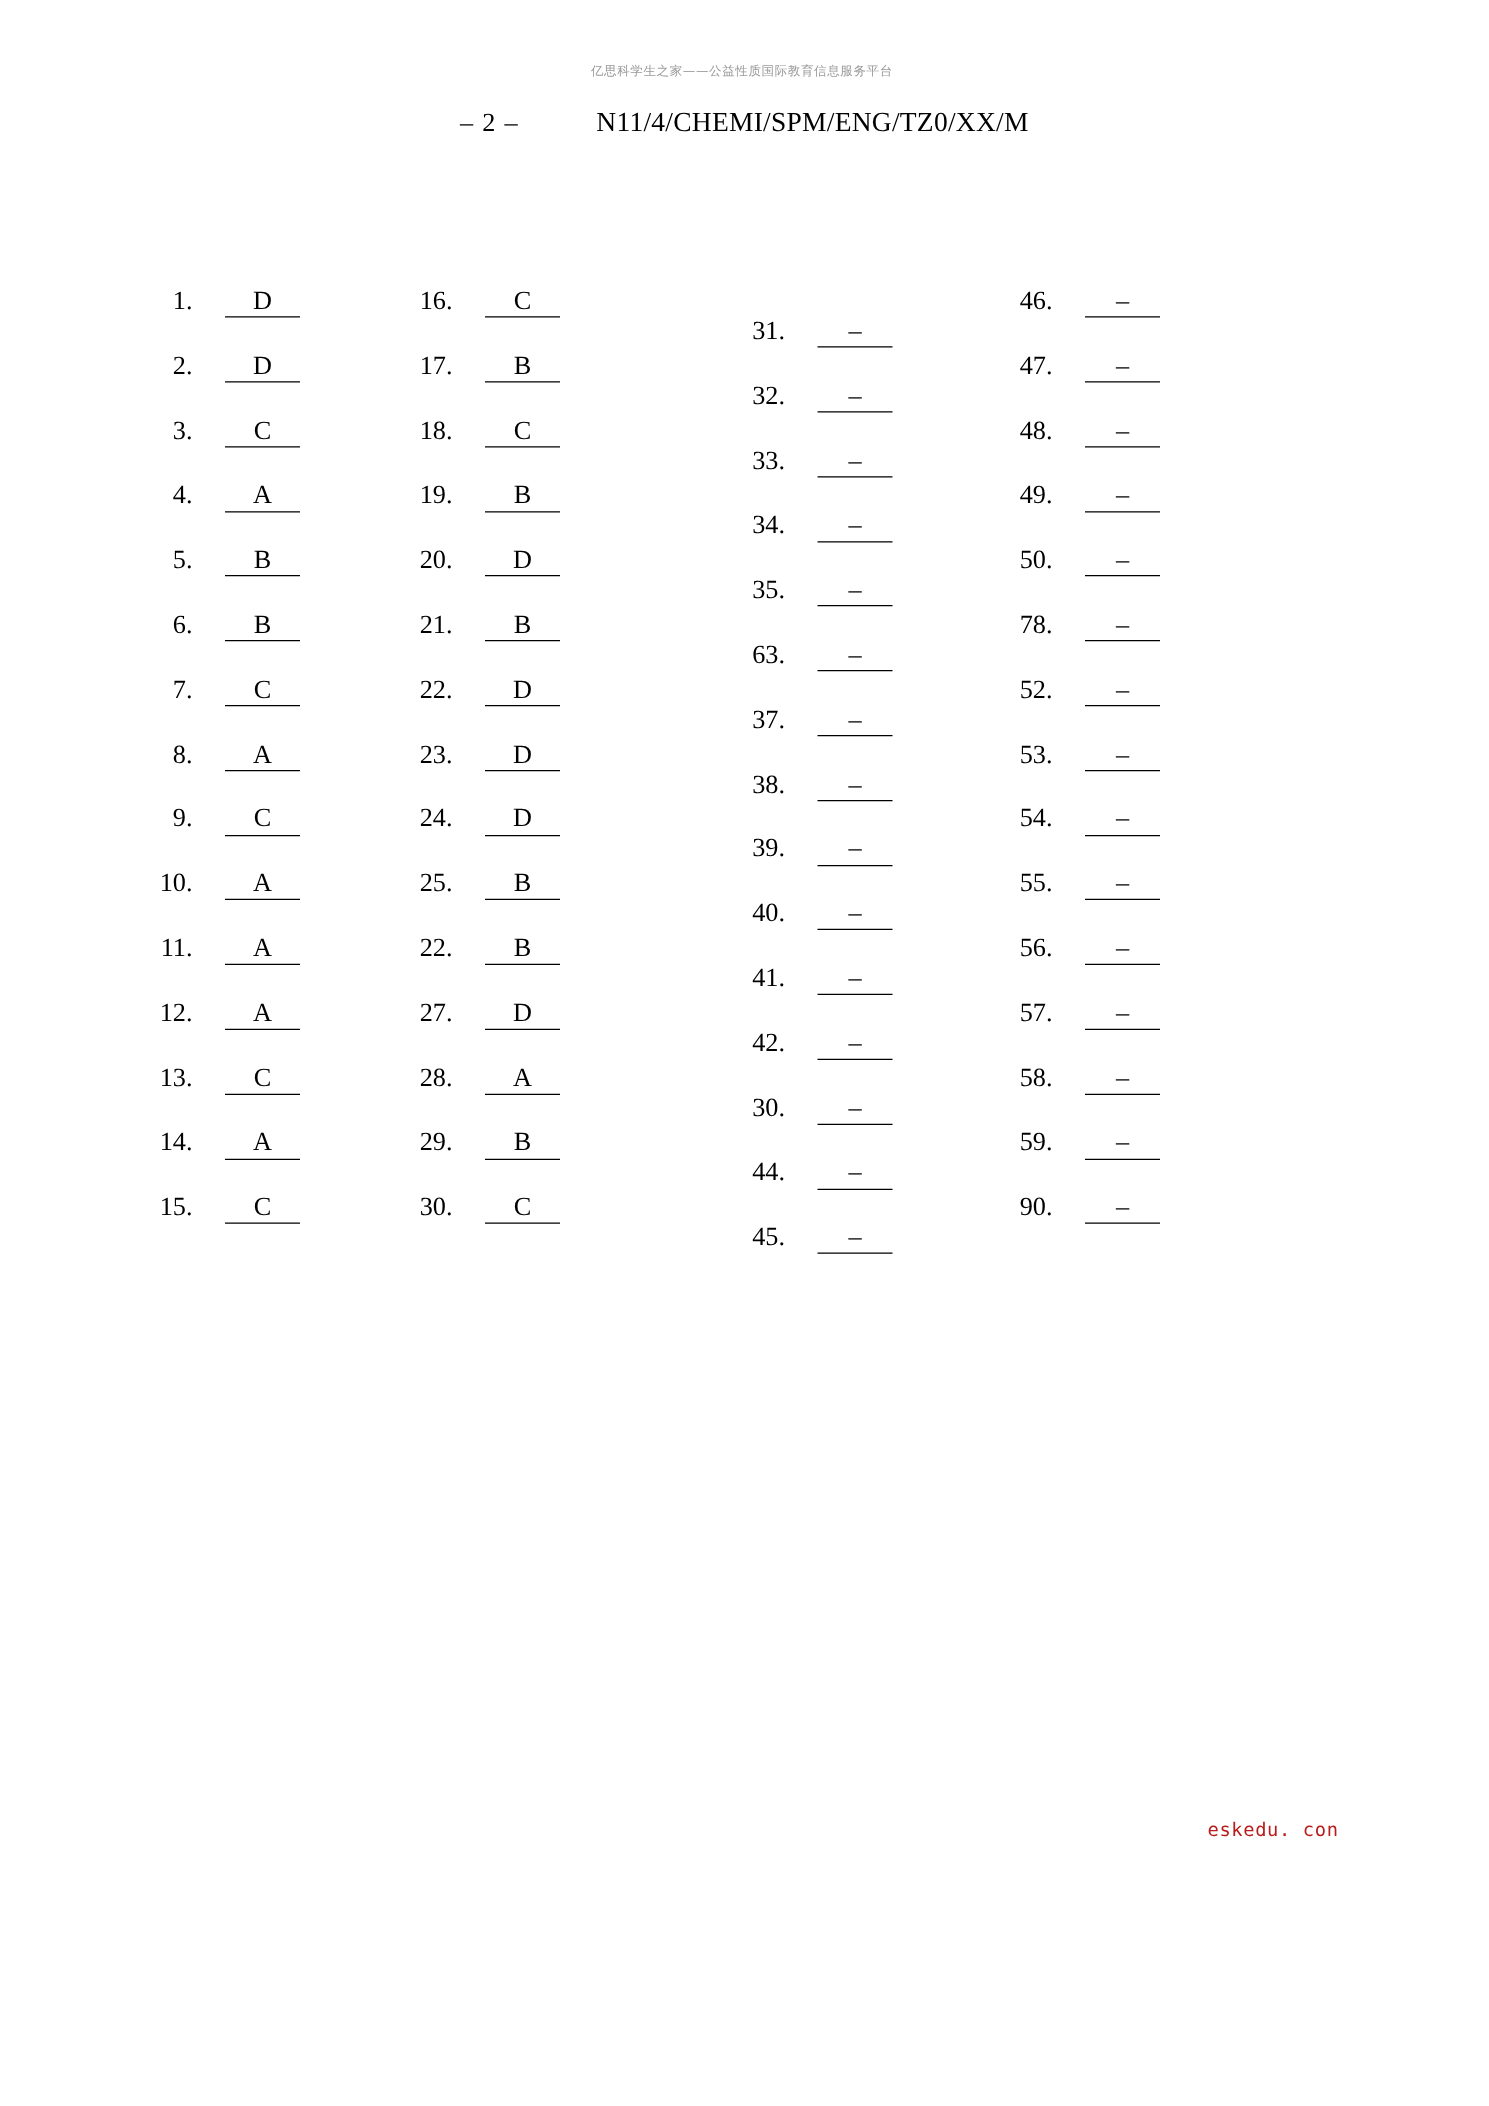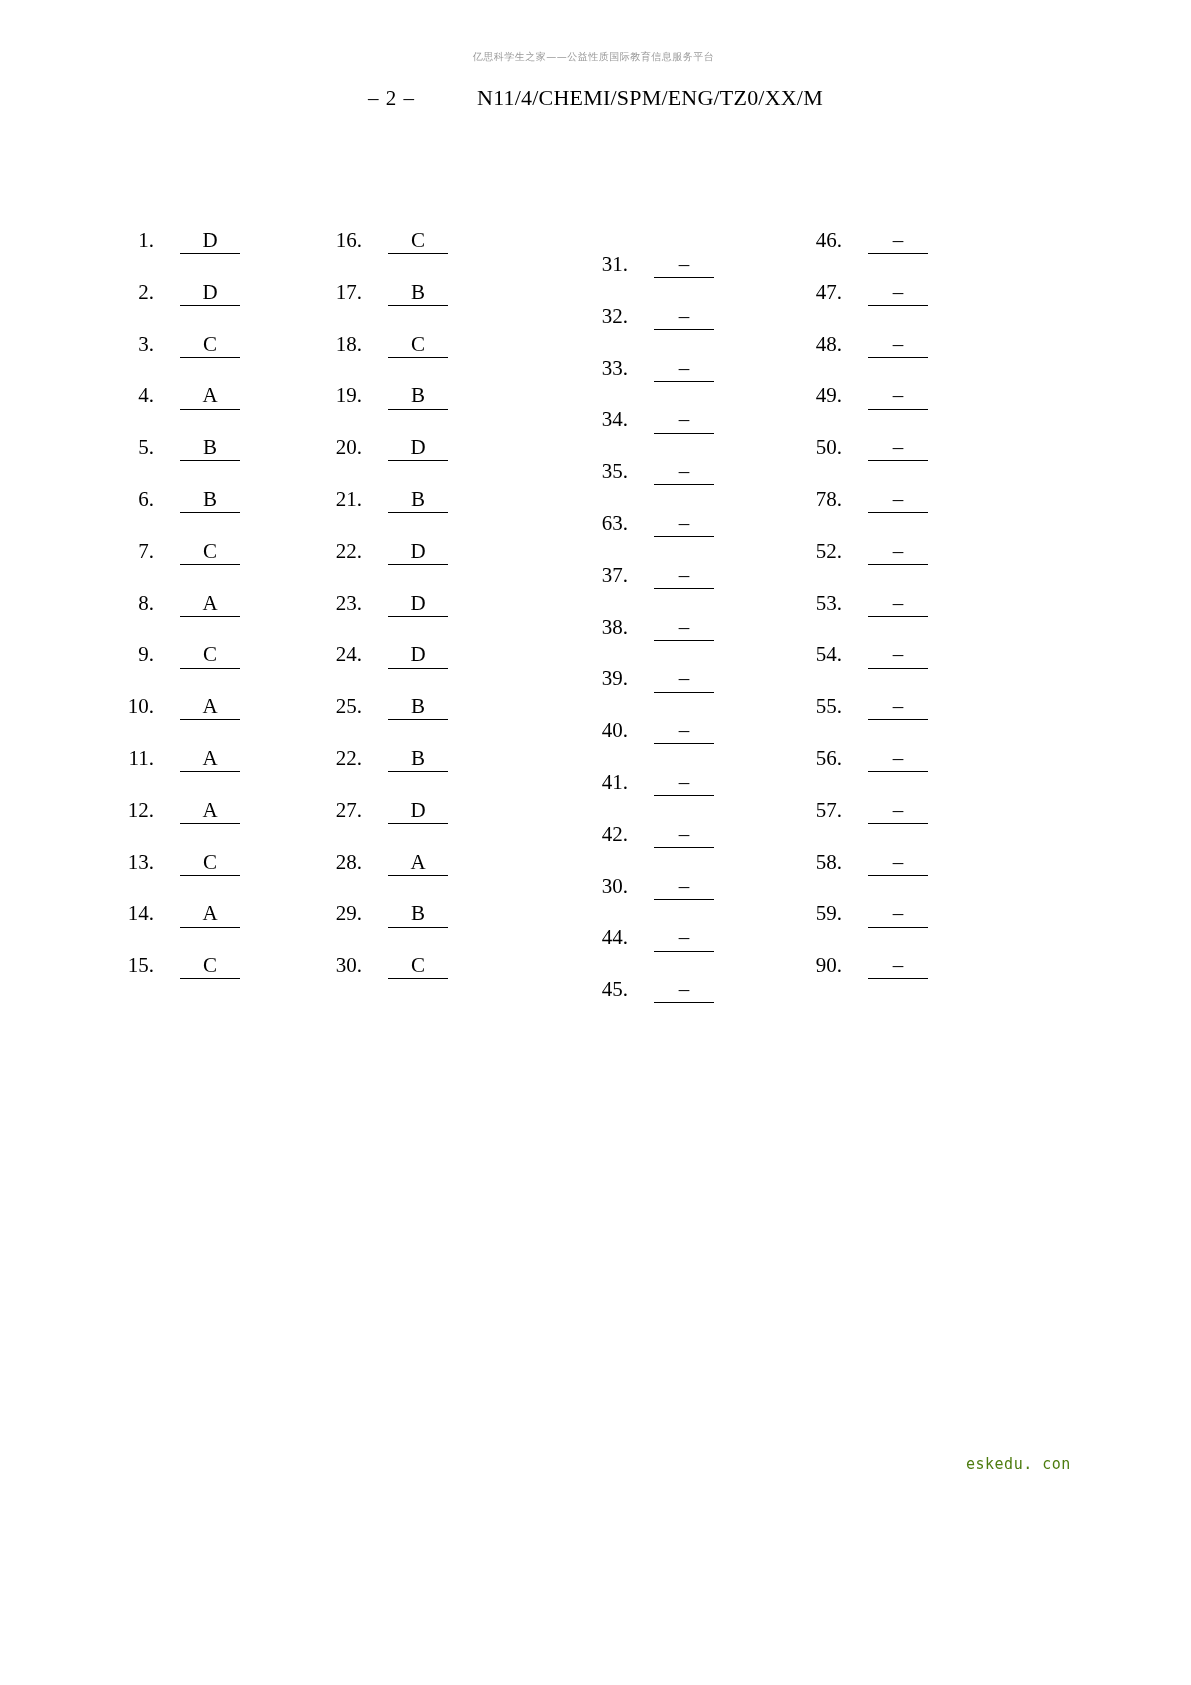--- a/index.html
+++ b/index.html
@@ -90,21 +90,21 @@
     letter-spacing: 0;
   }
 
   
   .watermark-bottom {
     position: absolute;
     left: 966px;
     top: 1455px;
     font-family: "DejaVu Sans Mono", monospace;
     font-size: 15px;
-    color: #4d7c0f;
+    color: #b91c1c;
     letter-spacing: 0.5px;
     white-space: nowrap;
   }
 </style>
 </head>
 <body>
 
 <div class="page">
 
   <div class="watermark-top">亿思科学生之家——公益性质国际教育信息服务平台</div>

